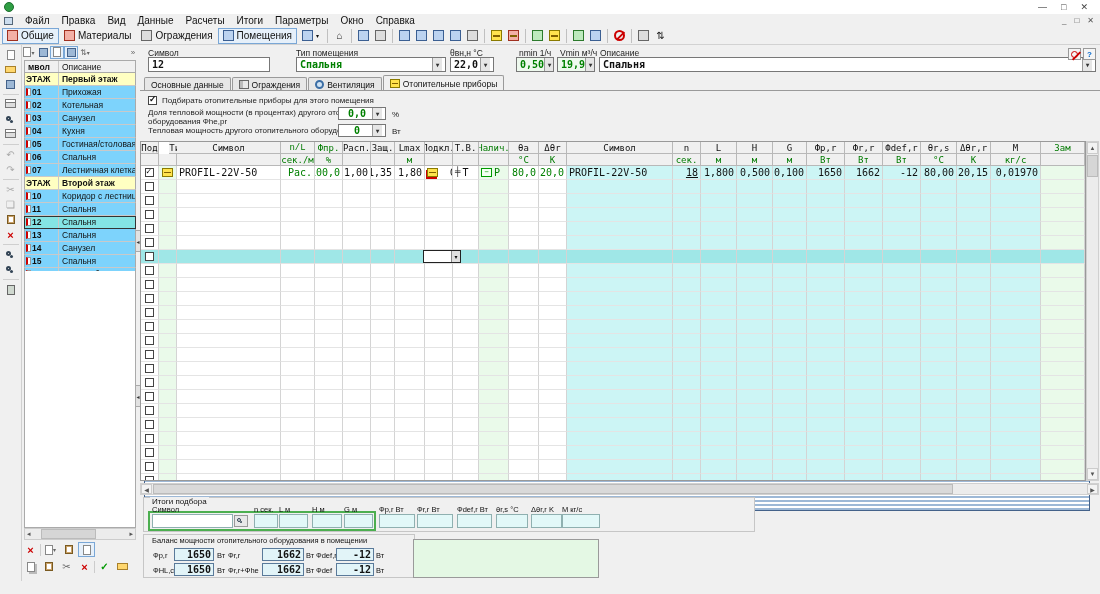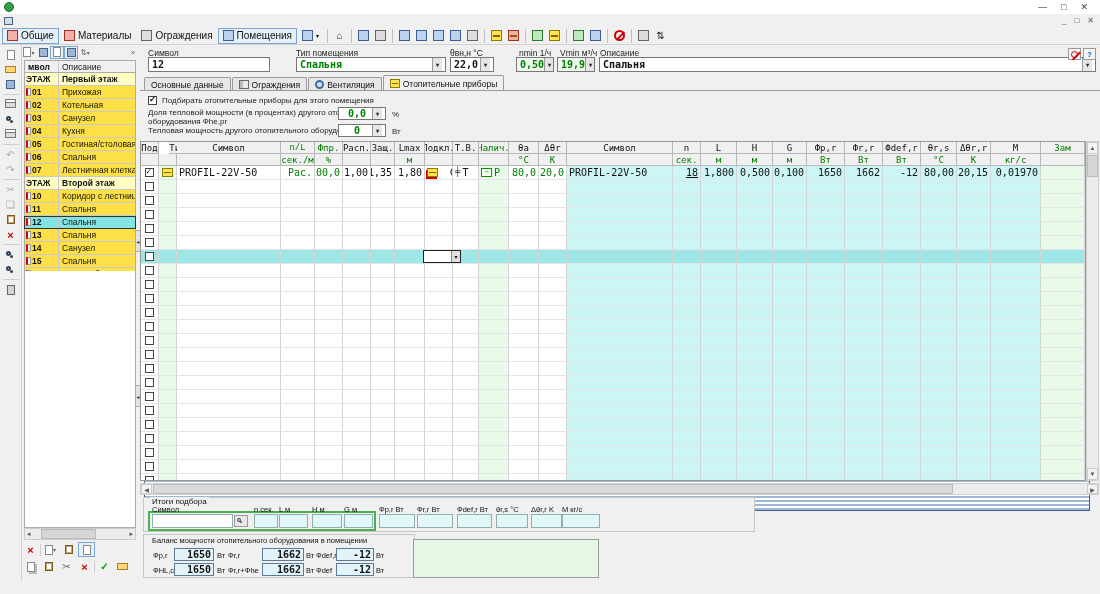--- a/index.html
+++ b/index.html
@@ -57,21 +57,21 @@
            display:flex;flex-direction:column;align-items:center;padding-top:2px;}
   .lsep{width:16px;height:1px;background:#cfcfcf;margin:2px 0;}
 
   
   .sidebar{position:absolute;left:22px;top:45px;width:118px;bottom:13px;background:#f0f0f0;}
   .sb-tools{position:absolute;left:0;top:0;width:118px;height:14px;display:flex;align-items:center;}
   .sb-tools .mi{width:14px;height:13px;font-size:8px;}
   .sb-table{position:absolute;left:2px;top:15px;width:112px;font-size:8.5px;}
   .sb-head{display:flex;height:13px;background:#f0f0f0;border:1px solid #aaa;border-bottom:1px solid #aaa;}
   .sb-head div{display:flex;align-items:center;padding-left:3px;}
-  .sb-row{display:flex;height:13px;background:#fde047;border-bottom:1px solid #c9c9c9;border-left:1px solid #aaa;border-right:1px solid #aaa;cursor:default;}
+  .sb-row{display:flex;height:13px;background:#7dd3fc;border-bottom:1px solid #c9c9c9;border-left:1px solid #aaa;border-right:1px solid #aaa;cursor:default;}
   .sb-row.floor{background:#ffffc2;font-weight:bold;}
   .sb-row.selected{background:#84e4e4;outline:1px solid #333;outline-offset:-1px;}
   .sb-sym{width:34px;display:flex;align-items:center;font-weight:bold;padding-left:1px;gap:1px;border-right:1px solid #c9c9c9;}
   .sb-desc{flex:1;display:flex;align-items:center;padding-left:3px;white-space:nowrap;overflow:hidden;}
   .room-ic{width:5px;height:8px;background:#fff;border:1px solid #999;border-left:2px solid #c00;flex:none;}
   .sb-blank{position:absolute;left:2px;top:226px;width:112px;height:257px;background:#fff;border:1px solid #aaa;border-top:none;}
   .sb-hscroll{position:absolute;left:2px;top:483px;width:112px;height:12px;background:#ececec;border:1px solid #ccc;display:flex;align-items:center;}
   .sb-hscroll .thumb{height:10px;width:55px;background:#d6d6d6;border:1px solid #bbb;margin-left:10px;}
   .sb-btns{position:absolute;left:0;width:118px;display:flex;align-items:center;gap:1px;}
   .split-btn{position:absolute;left:113px;width:6px;height:22px;background:#e2e2e2;border:1px solid #aaa;
@@ -172,20 +172,31 @@
     <span class="app-ico"></span>
     <span class="win-btns">
       <span class="wbtn">—</span>
       <span class="wbtn">□</span>
       <span class="wbtn">✕</span>
     </span>
   </div>
 
   <div class="menubar">
     <span class="mdi-ico"></span>
+    <span id="menu-items" style="display:flex">
+        <span class="menu-item">Файл</span>
+        <span class="menu-item">Правка</span>
+        <span class="menu-item">Вид</span>
+        <span class="menu-item">Данные</span>
+        <span class="menu-item">Расчеты</span>
+        <span class="menu-item">Итоги</span>
+        <span class="menu-item">Параметры</span>
+        <span class="menu-item">Окно</span>
+        <span class="menu-item">Справка</span>
+      </span>
     <span class="mdi-ctrl">
       <span>_</span>
       <span>□</span>
       <span>✕</span>
     </span>
   </div>
 
   <div class="toolbar" id="toolbar">
       <span class="tbtn pressed">
         <span class="sq red"></span>

